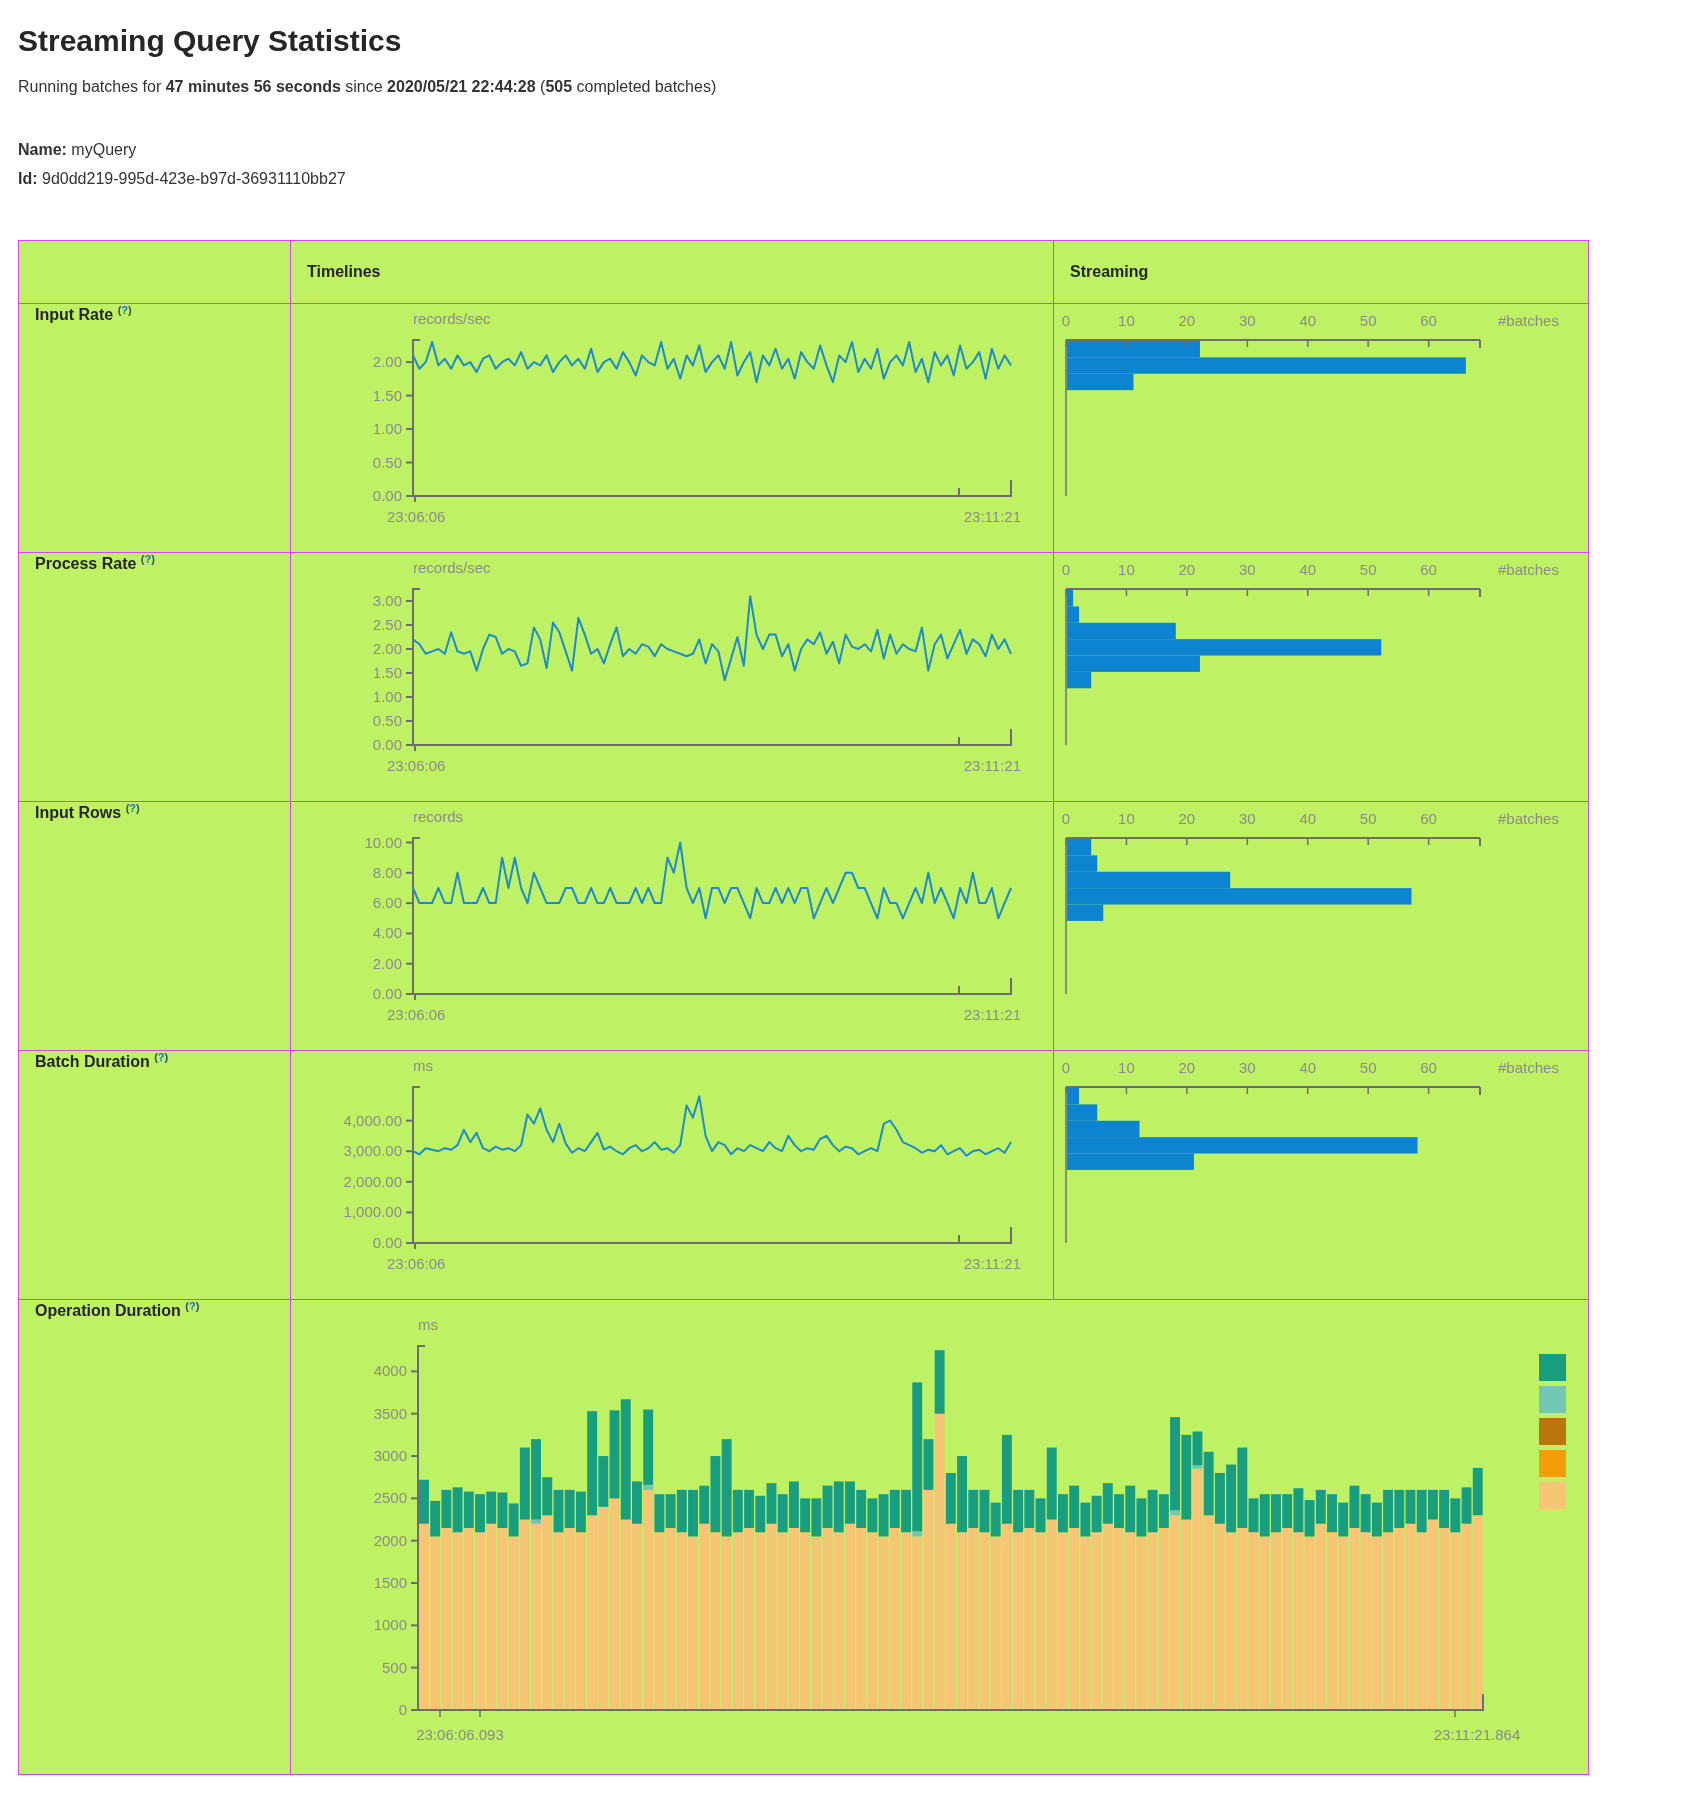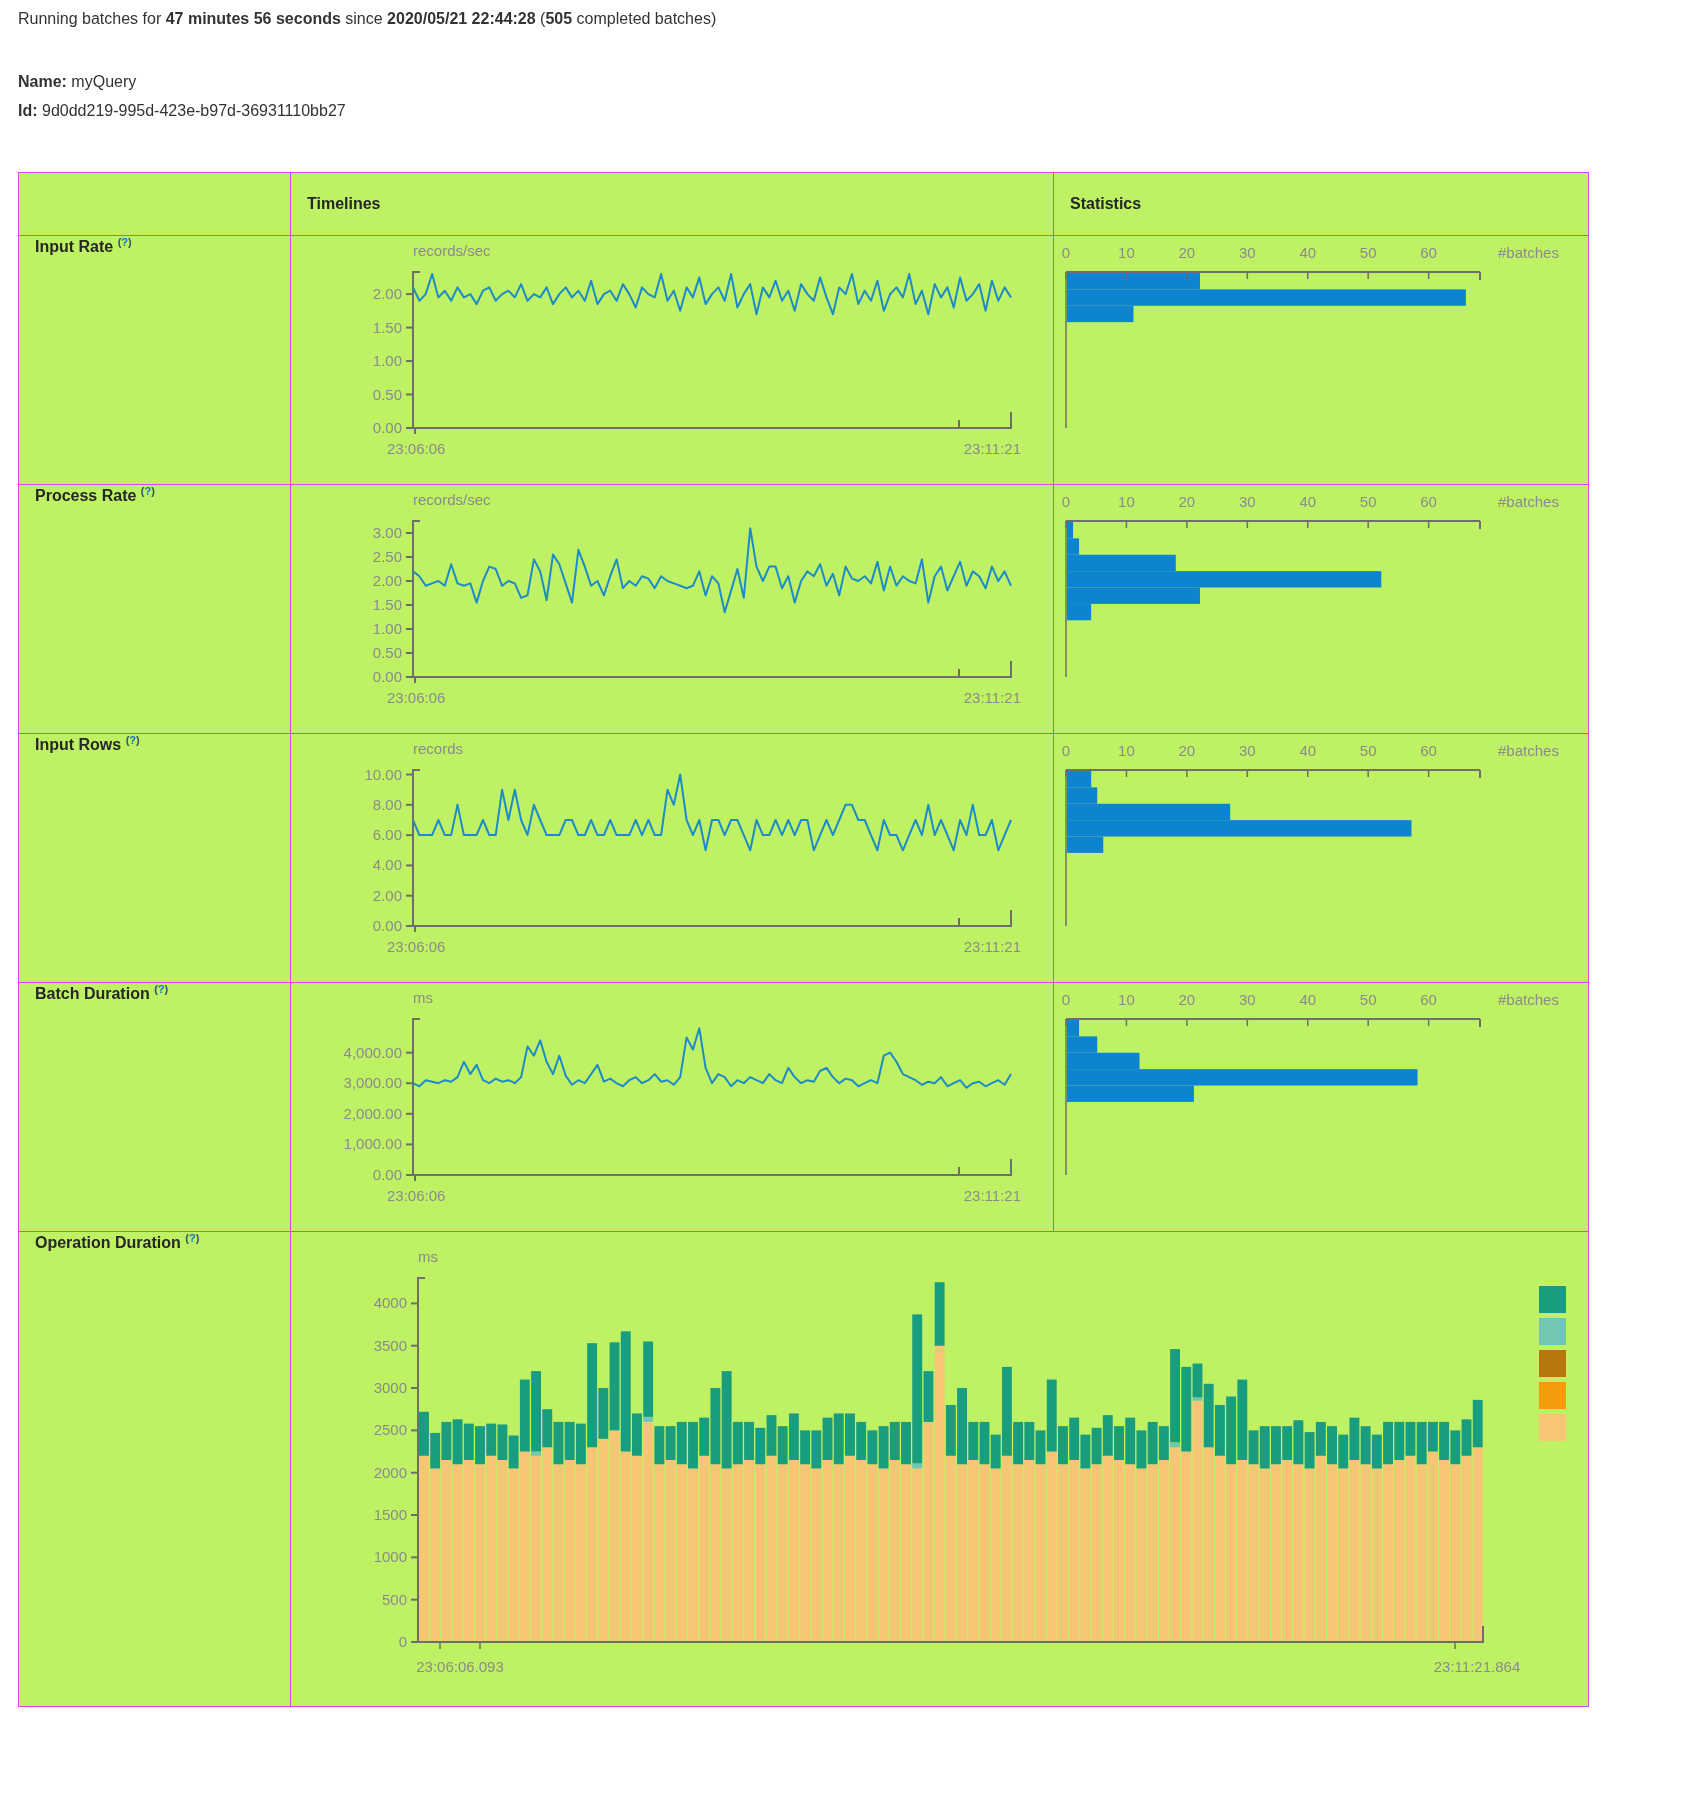--- a/index.html
+++ b/index.html
@@ -28,37 +28,38 @@
   svg text{font-family:"Liberation Sans",sans-serif;}
   .opcell{position:relative;}
   .legend{position:absolute;top:54px;right:22px;display:flex;flex-direction:column;}
   .legend .sw{width:27px;height:27px;margin-bottom:5px;}
 </style>
 </head>
 <body>
 
 <div class="page">
 
+  <h1>Streaming Query Statistics</h1>
 
   <p class="subtitle"><span>Running batches for </span><b>47 minutes 56 seconds</b><span> since </span><b>2020/05/21 22:44:28</b><span> (</span><b>505</b><span> completed batches)</span></p>
 
   <div class="meta">
     <div><b>Name:</b> <span>myQuery</span></div>
     <div><b>Id:</b> <span>9d0dd219-995d-423e-b97d-36931110bb27</span></div>
   </div>
 
   <table class="stats">
     <tbody>
         <tr class="hdr">
       <td class="c-label"></td>
       <td class="c-time">
             <div class="hdr-text">Timelines</div>
           </td>
       <td class="c-hist">
-            <div class="hdr-text">Statistics</div>
+            <div class="hdr-text">Streaming</div>
           </td>
     </tr>
 
     <tr class="metric">
       <td class="label-cell">
         <div class="row-label"><span>Input Rate</span> <sup class="help"><span class="p">(</span><span class="q">?</span><span class="p">)</span></sup></div>
       </td>
       <td>
             <div class="chart-host">
               <svg width="745" height="240" viewBox="0 0 745 240">

